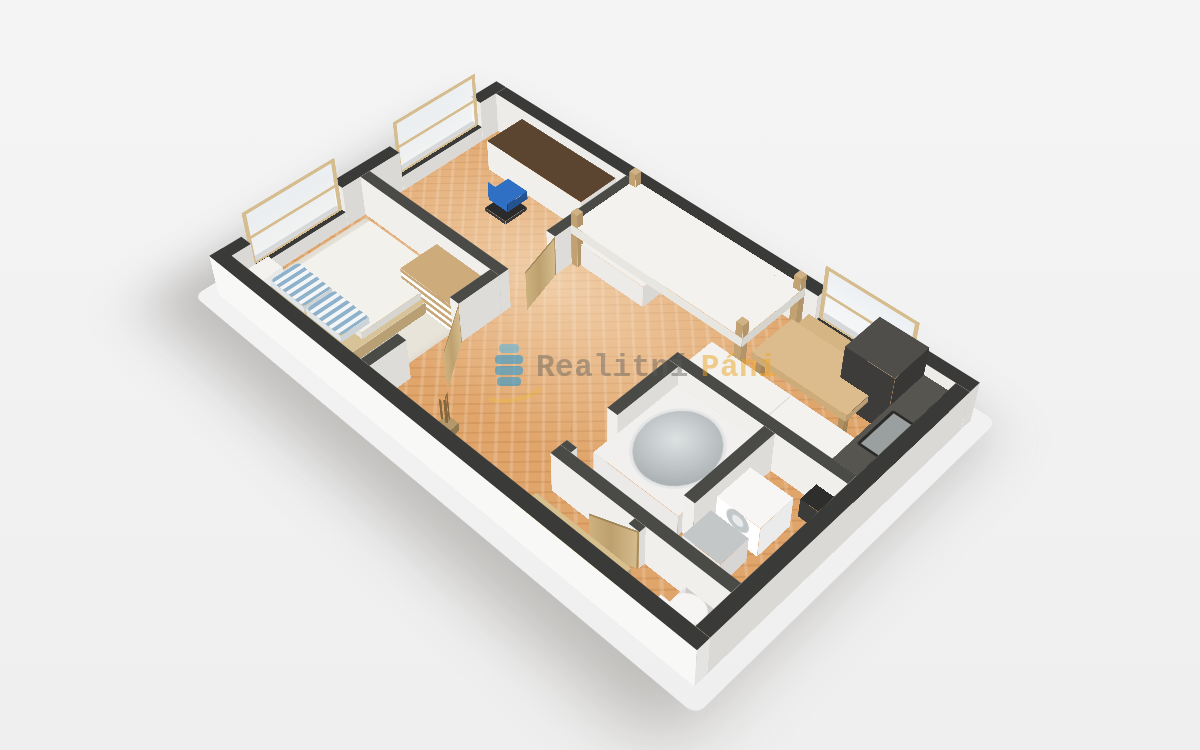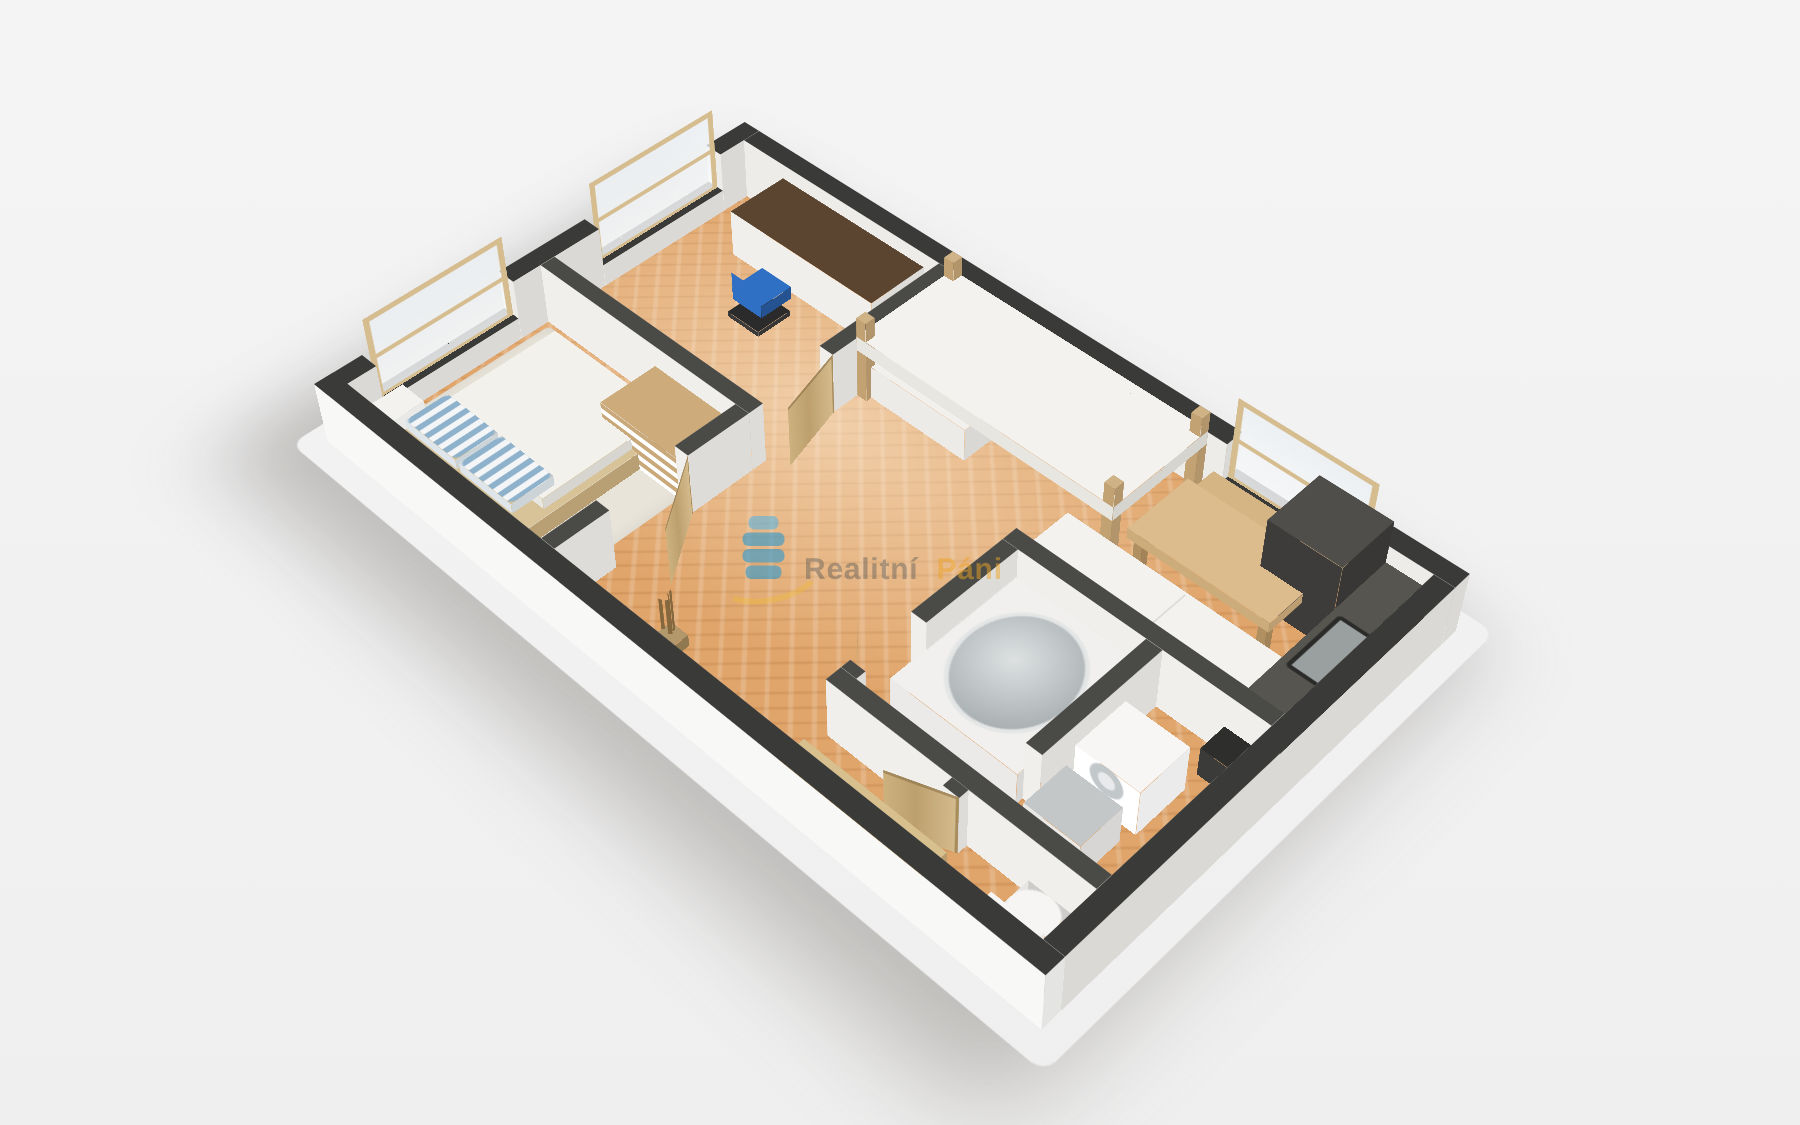--- a/index.html
+++ b/index.html
@@ -28,22 +28,22 @@
     background-size:100% 4px,100% 100%;background-position:0 52%,0 0;background-repeat:no-repeat;}
   .twig{background:#86683f;}
   .chairback{background:#2f6fc4;border-radius:3px 3px 0 0;}
   .tub-basin{position:absolute;left:9px;top:9px;right:9px;bottom:9px;border-radius:50%;
     background:radial-gradient(circle at 42% 42%,#dde1e2 0%,#b9bfc1 55%,#9aa1a3 100%);
     transform:rotate(-12deg);border:3px solid #e4e6e6;}
   .sink-inset{position:absolute;left:5px;top:56px;width:22px;height:50px;background:#9aa09f;border:3px solid #2b2b29;border-radius:3px;}
   .seam{position:absolute;left:50%;top:2px;bottom:2px;width:1px;background:#d9d7d3;}
   .drum{position:absolute;left:50%;top:40%;width:26px;height:26px;margin-left:-13px;border-radius:50%;
     background:radial-gradient(circle,#e8eaeb 35%,#c2c7c9 36% 70%,#dadcdd 71%);}
-  .watermark{position:absolute;left:492px;top:342px;display:flex;align-items:flex-end;z-index:10;
-    font-weight:bold;font-size:20px;letter-spacing:.5px;pointer-events:none;}
+  .watermark{position:absolute;left:492px;top:342px;display:flex;align-items:center;z-index:10;
+    font-weight:bold;font-size:31px;letter-spacing:.5px;pointer-events:none;font-family:Liberation Mono, monospace;}
   .wm-logo{position:relative;width:34px;height:50px;margin-right:10px;}
   .wm-bar{position:absolute;left:50%;transform:translateX(-50%);height:9px;border-radius:4px;}
   .wm-swoosh{position:absolute;left:-14px;top:24px;width:62px;height:28px;border:4px solid transparent;border-radius:50%;transform:rotate(-12deg);}
   .wm-w2{margin-left:12px;}
 </style>
 </head>
 <body style="background: rgb(242, 242, 243);">
 
 <div class="stage">
   <div class="camera">

